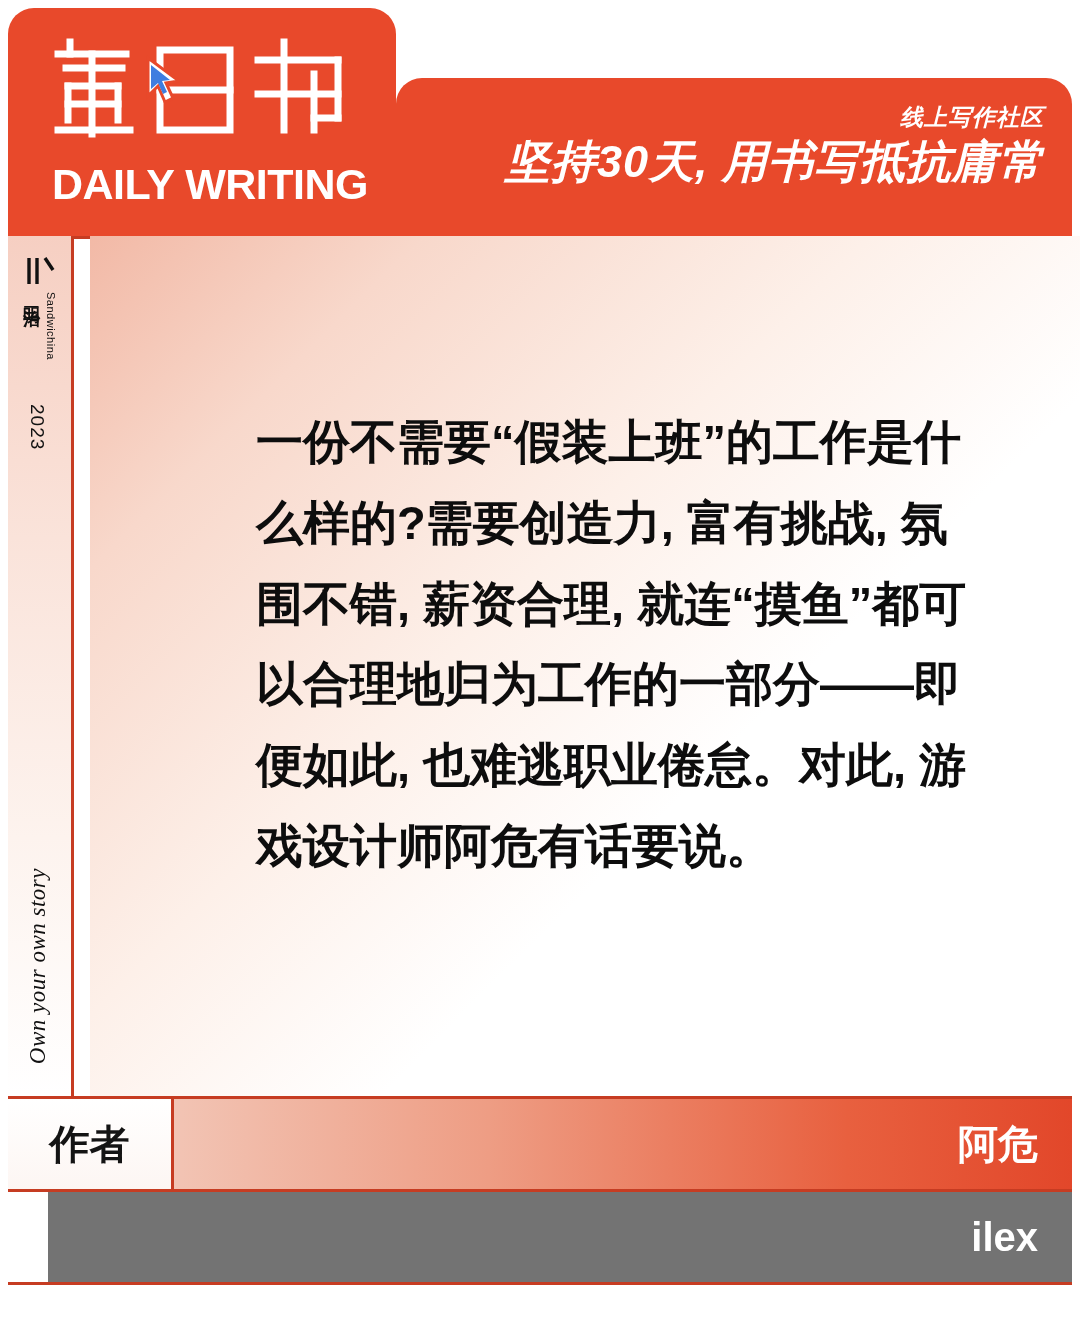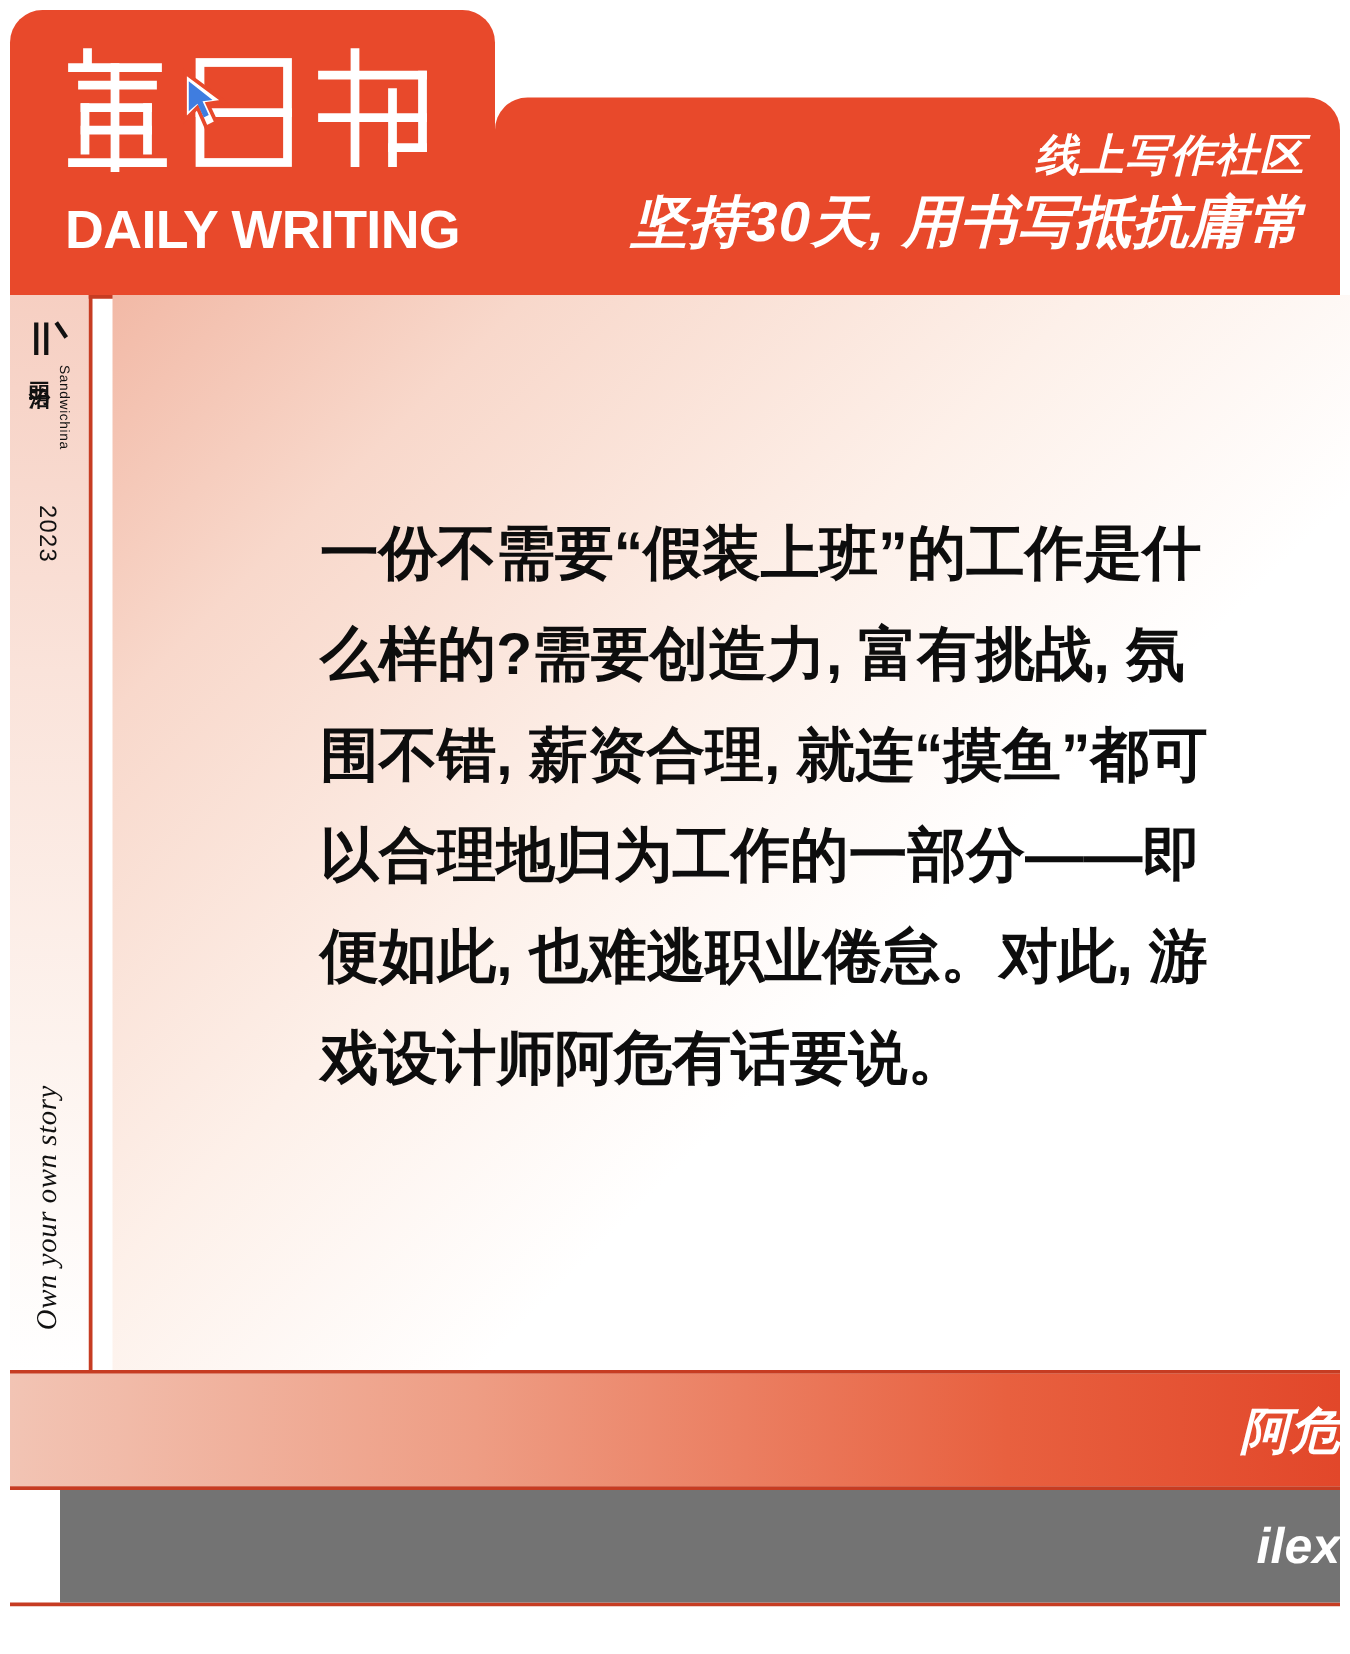--- a/index.html
+++ b/index.html
@@ -67,21 +67,21 @@
   .header-lines {
     position: absolute;
     right: 28px;
     top: 24px;
     text-align: right;
     color: #ffffff;
     font-style: italic;
     font-weight: bold;
     line-height: 1.32;
   }
-  .header-lines .l1 { font-size: 35px; letter-spacing: 1px; }
+  .header-lines .l1 { font-size: 23px; letter-spacing: 1px; }
   .header-lines .l2 { font-size: 45px; letter-spacing: 1px; }
 
   
   .body-frame {
     position: absolute;
     left: 8px;
     top: 236px;
     width: 1064px;
     height: 1079px;
     border-top: 3px solid #c63c22;
@@ -204,25 +204,25 @@
     box-sizing: border-box;
   }
   .row-author .meta-label { background: linear-gradient(180deg,#ffffff 0%, #fdf6f3 100%); }
   .row-editor .meta-label { background: #ffffff; }
 
   .meta-value {
     flex: 1;
     display: flex;
     align-items: center;
     justify-content: flex-end;
+    padding-right: 34px;
     font-size: 40px;
     font-weight: bold;
     color: #ffffff;
     box-sizing: border-box;
-    font-style: italic;
   }
   .row-author .meta-value {
     background: linear-gradient(90deg, #f2c4b4 0%, #ee9d84 35%, #e8603f 75%, #e2472a 100%);
   }
   .row-editor .meta-value {
     background: #737373;
     font-family: "Liberation Sans", sans-serif;
     margin-left: 40px;
   }
 </style>
@@ -290,20 +290,21 @@
     </div>
     <div class="spine-year">2023</div>
     <div class="spine-tagline">Own your own story</div>
   </div>
 
   <div class="content">
     <div class="quote">一份不需要“假装上班”的工作是什么样的?需要创造力, 富有挑战, 氛围不错, 薪资合理, 就连“摸鱼”都可以合理地归为工作的一部分——即便如此, 也难逃职业倦怠。对此, 游戏设计师阿危有话要说。</div>
   </div>
 
   <div class="meta-row row-author">
+    <div class="meta-label">作者</div>
     <div class="meta-value">阿危</div>
   </div>
 
   <div class="meta-row row-editor">
     <div class="meta-value">ilex</div>
   </div>
 
 </div>
 
 </body></html>

